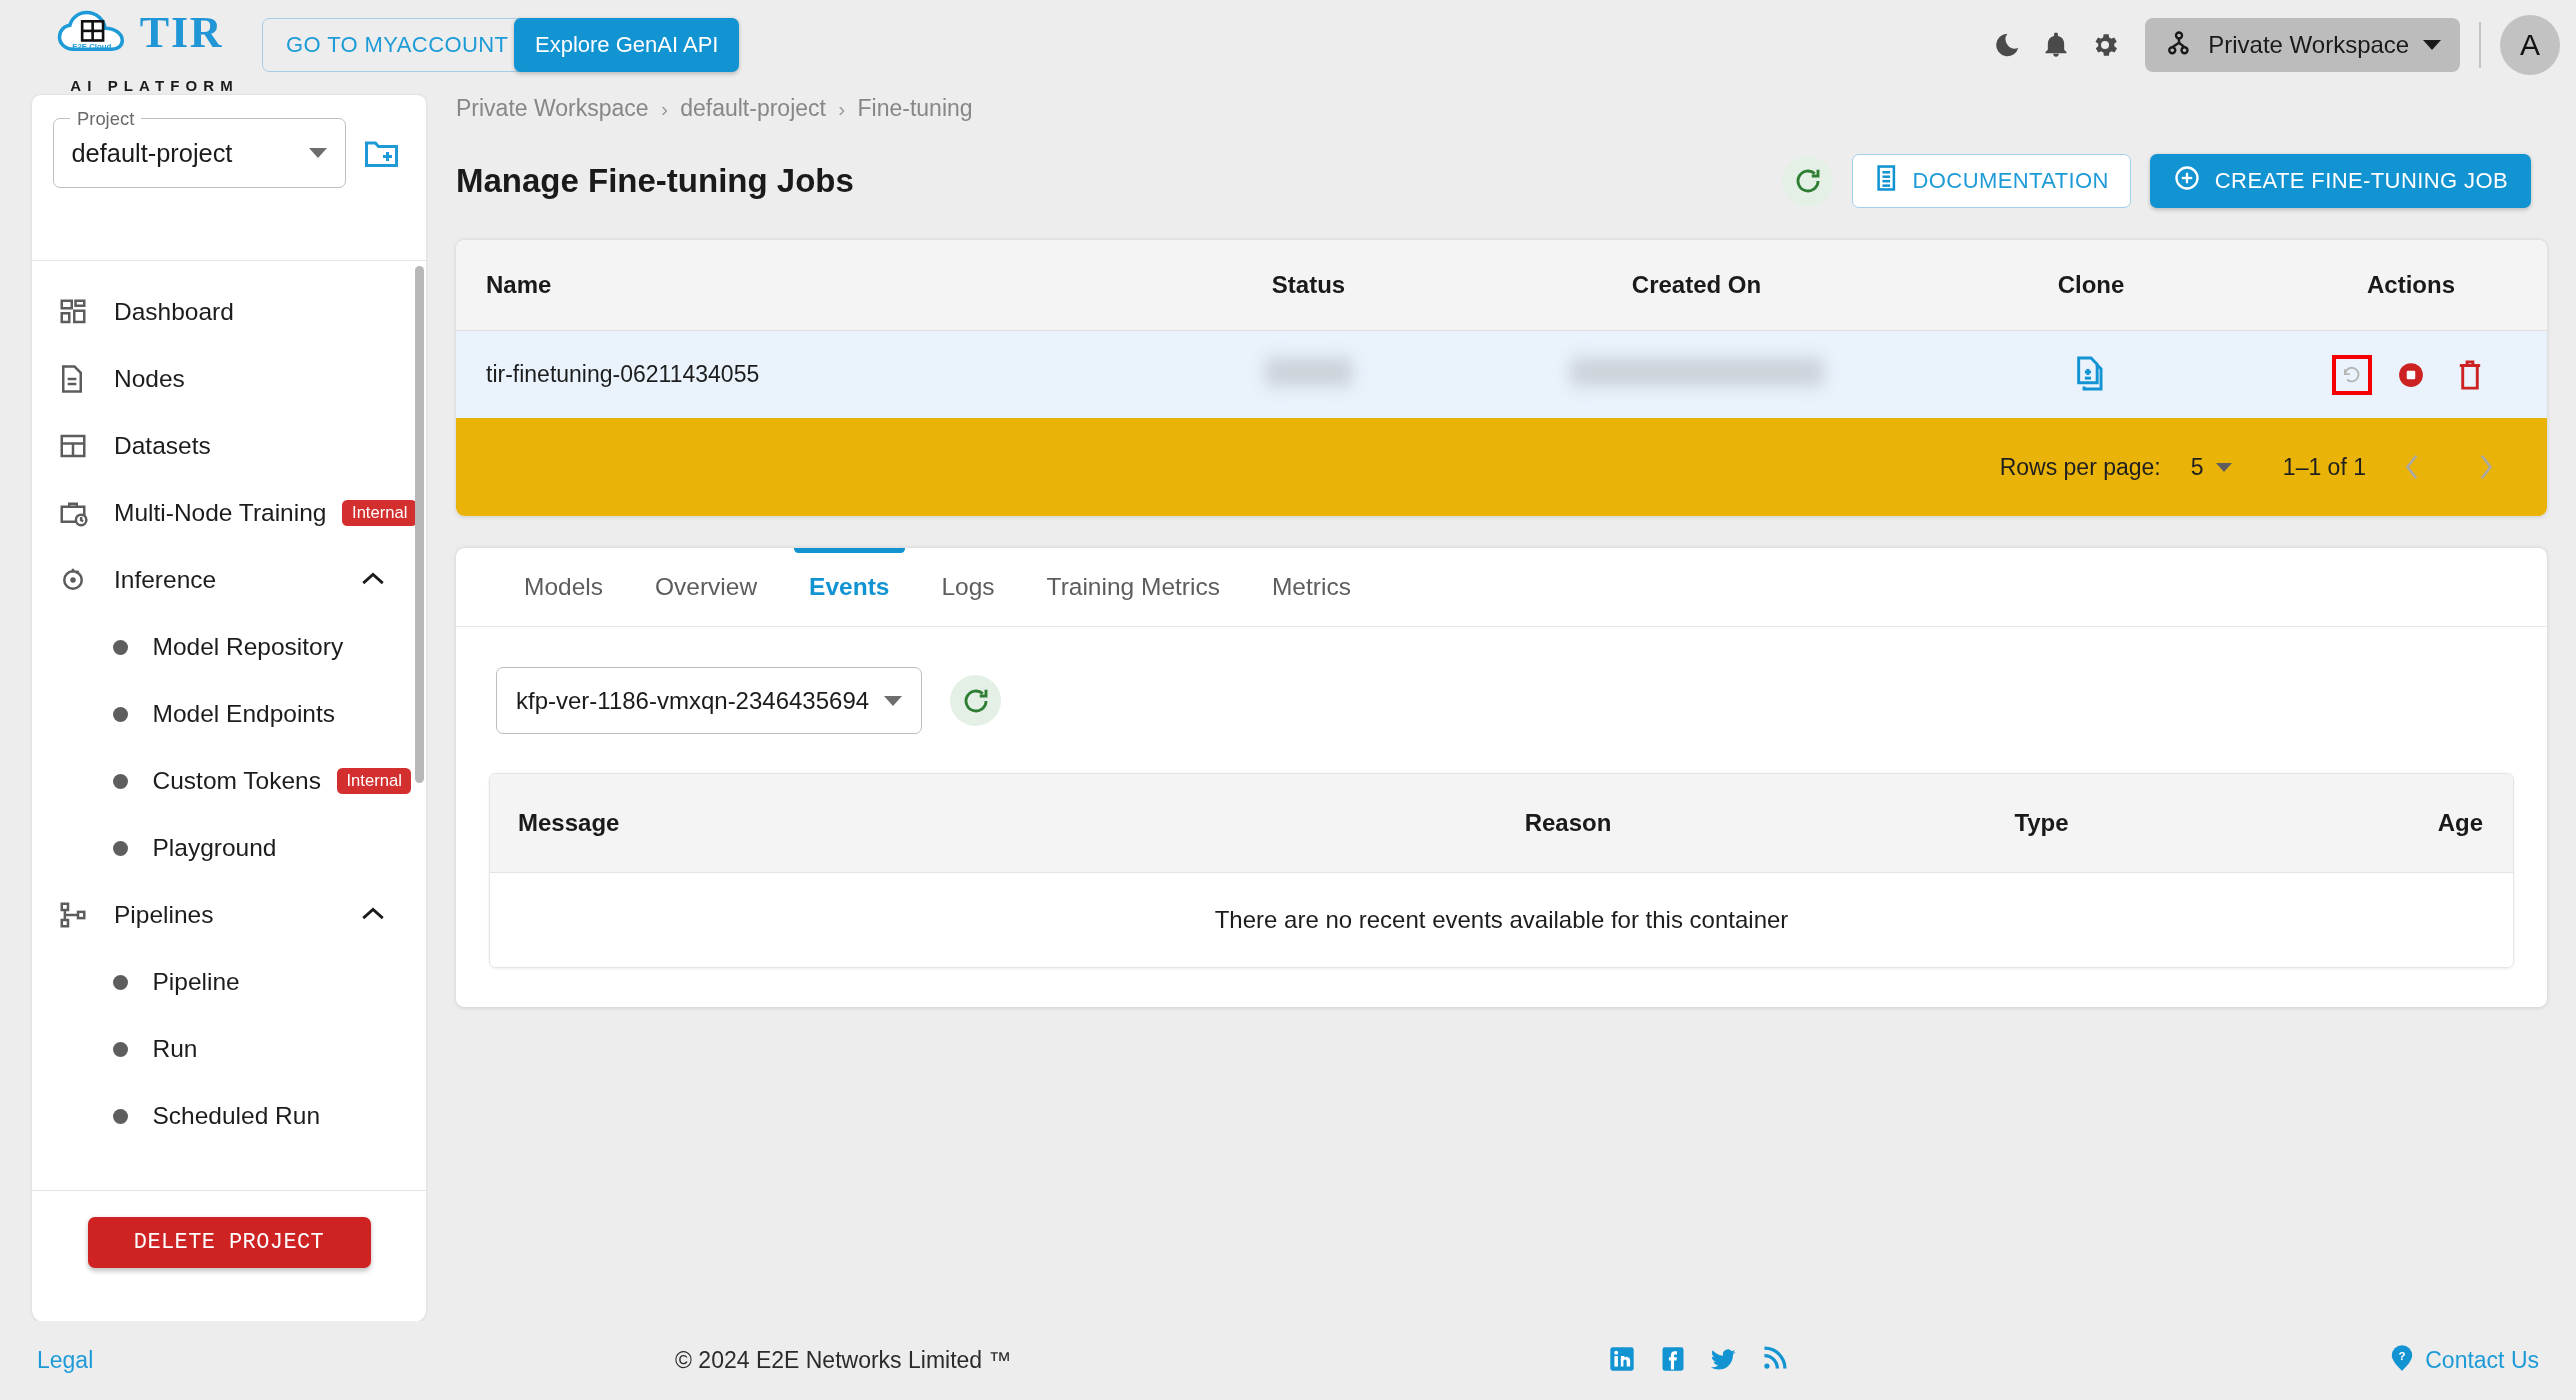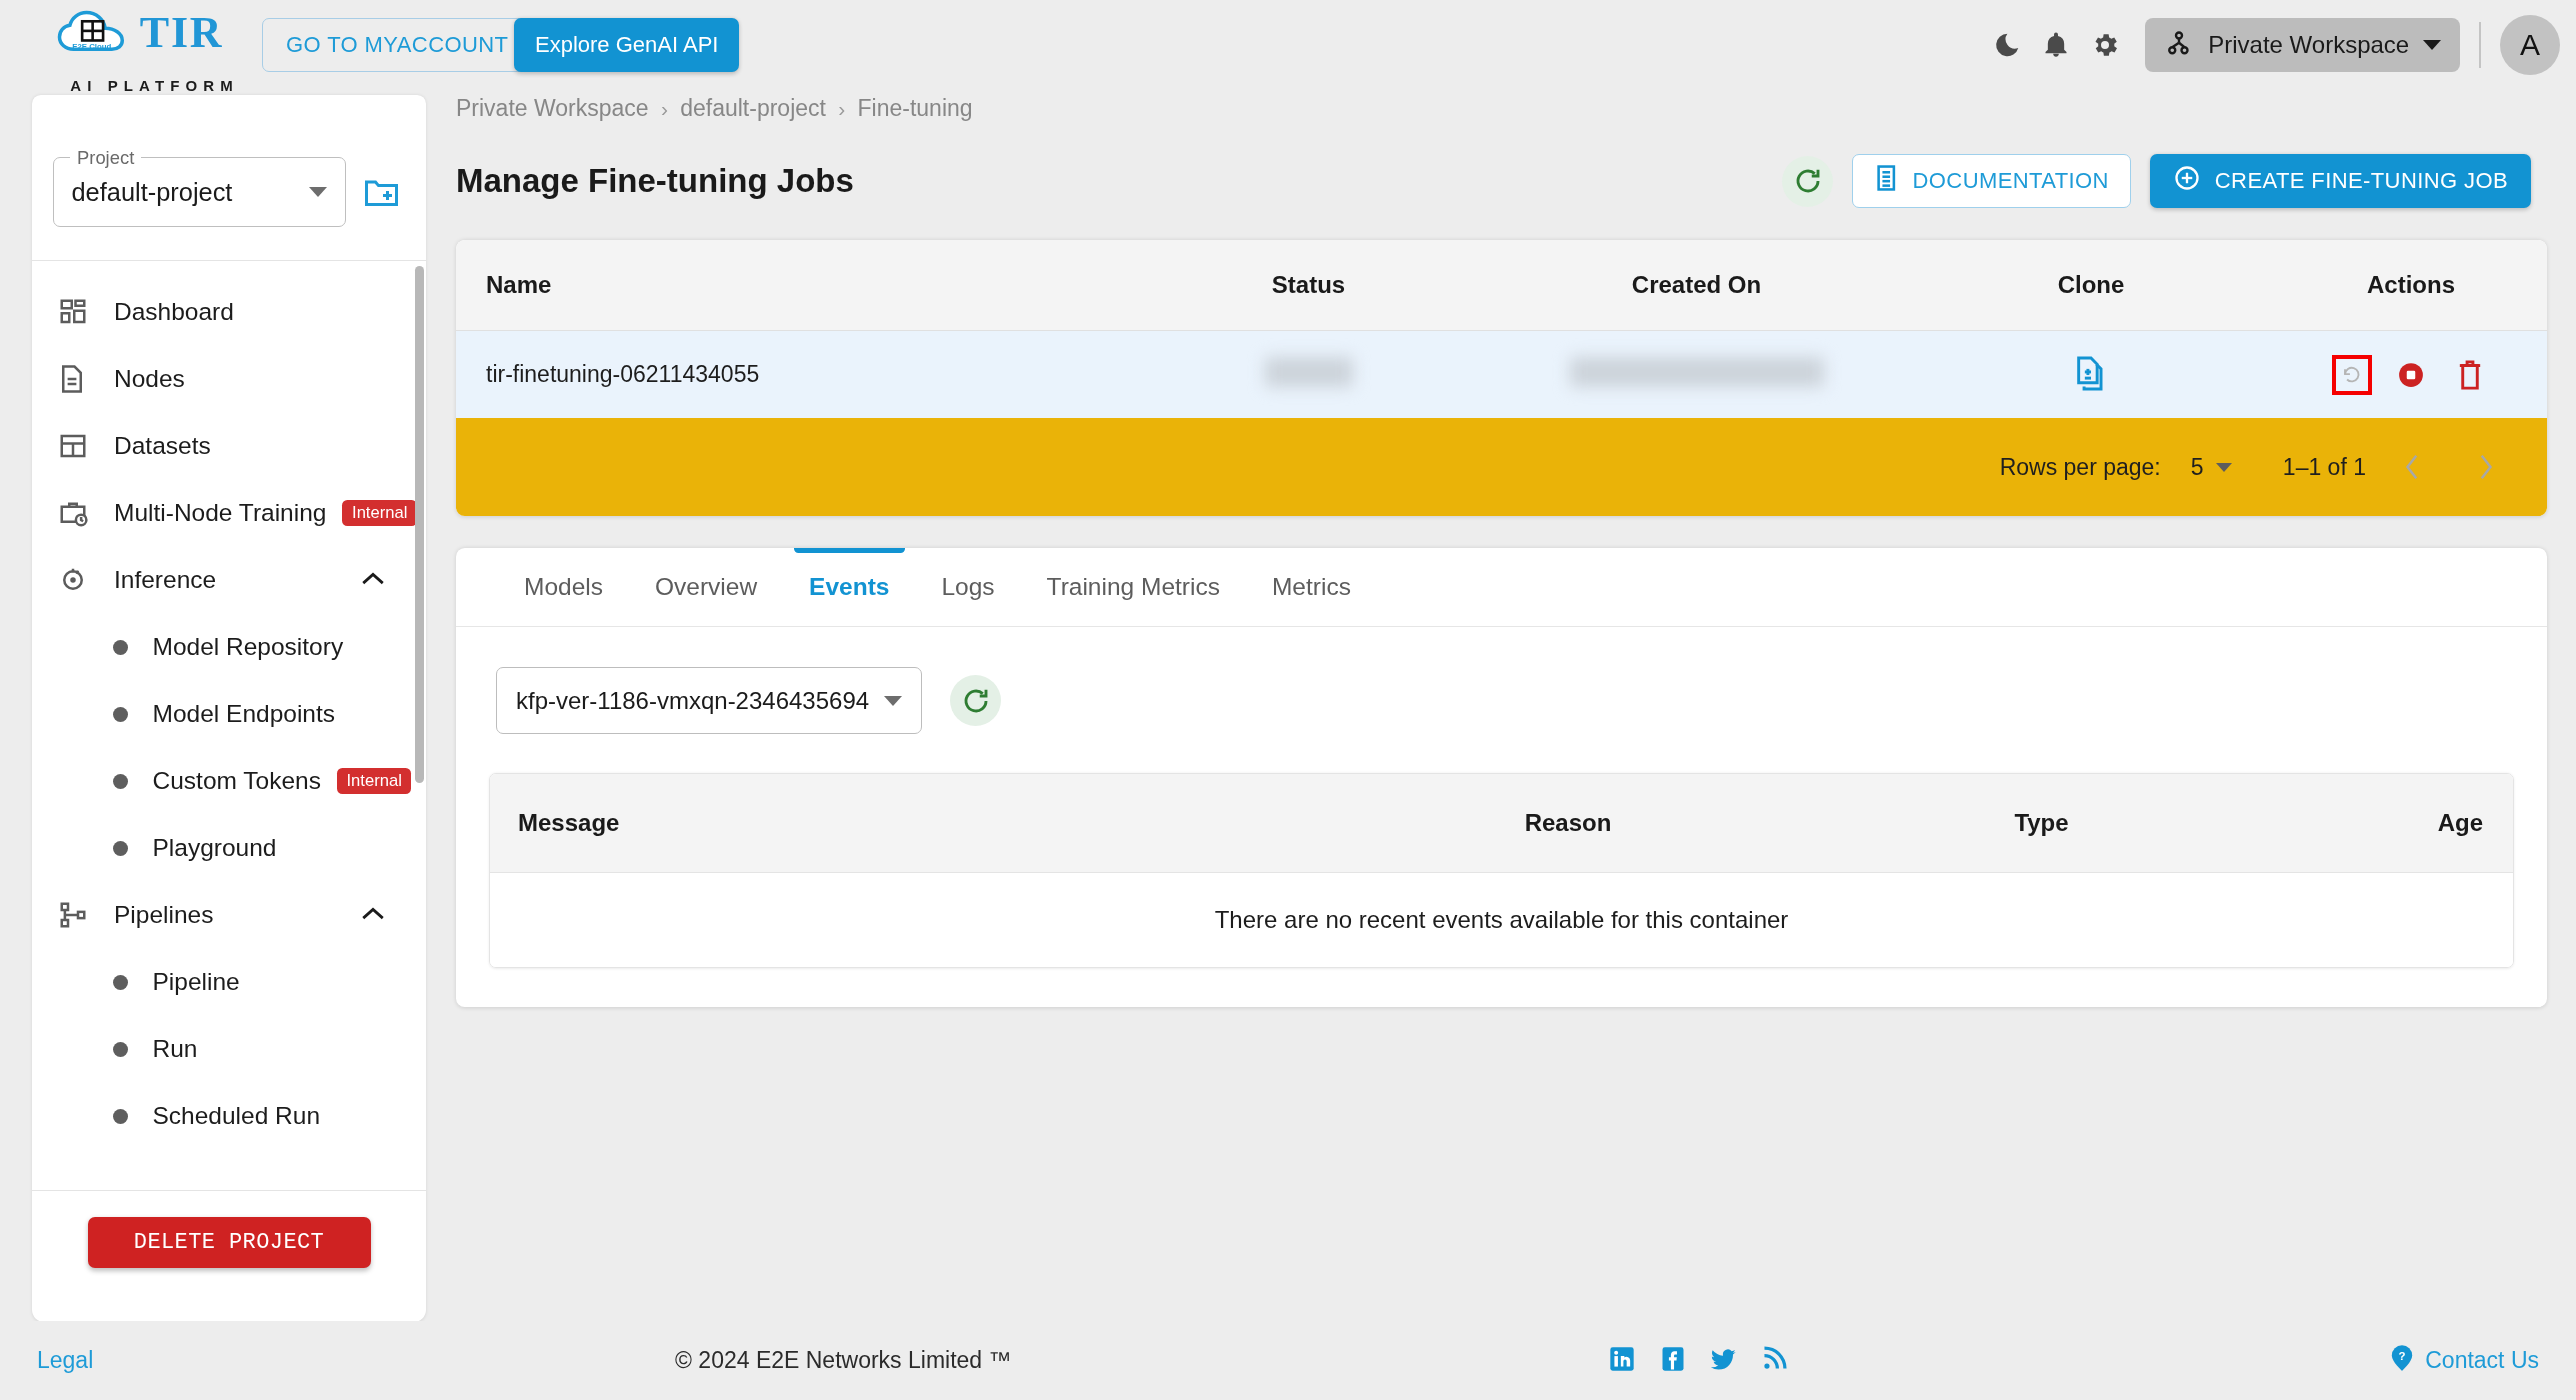--- a/index.html
+++ b/index.html
@@ -64,21 +64,21 @@
   }
 
   
   .sidebar {
     position: absolute; left: 32px; top: 95px; width: 394px; height: 1227px;
     background: #fff; border-radius: 8.8px 8.8px 12.3px 12.3px;
     box-shadow: 0 0.9px 3.5px rgba(0,0,0,.10);
     overflow: hidden;
   }
   .project-block { padding: 23px 21px 21px 21px; border-bottom: 0.9px solid #e4e4e4; height: 166px; }
-  .proj-row { display: flex; align-items: center; gap: 12.3px; margin-top: 39px; }
+  .proj-row { display: flex; align-items: center; gap: 12.3px; }
   .proj-field {
     position: relative; flex: 1; height: 70px; border: 1.3px solid #bfbfbf; border-radius: 7px;
     display: flex; align-items: center; padding: 0 17.5px; cursor: pointer;
   }
   .proj-legend {
     position: absolute; top: -11.4px; left: 16px; background: #fff; padding: 0 7px;
     font-size: 18.4px; color: #6a6a6a;
   }
   .proj-value { font-size: 25.4px; color: #1b1b1b; }
   .proj-caret {

